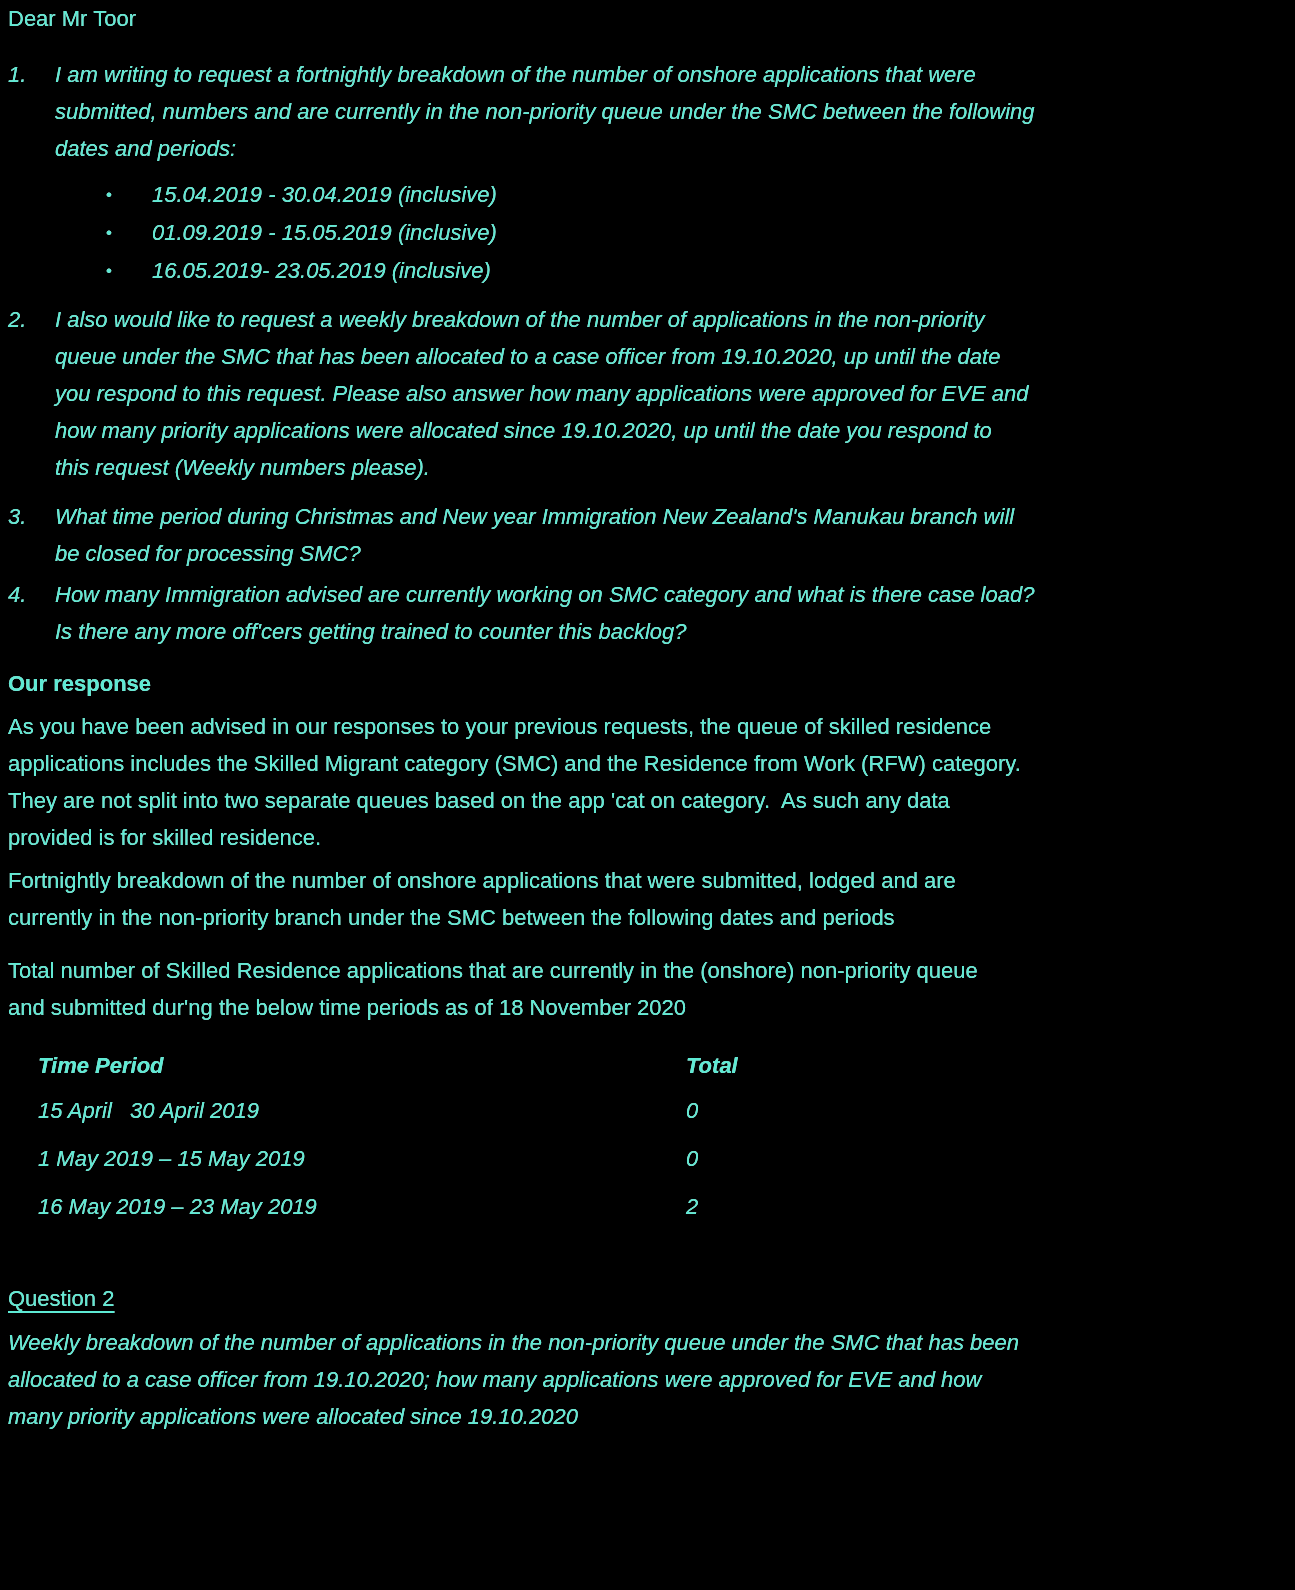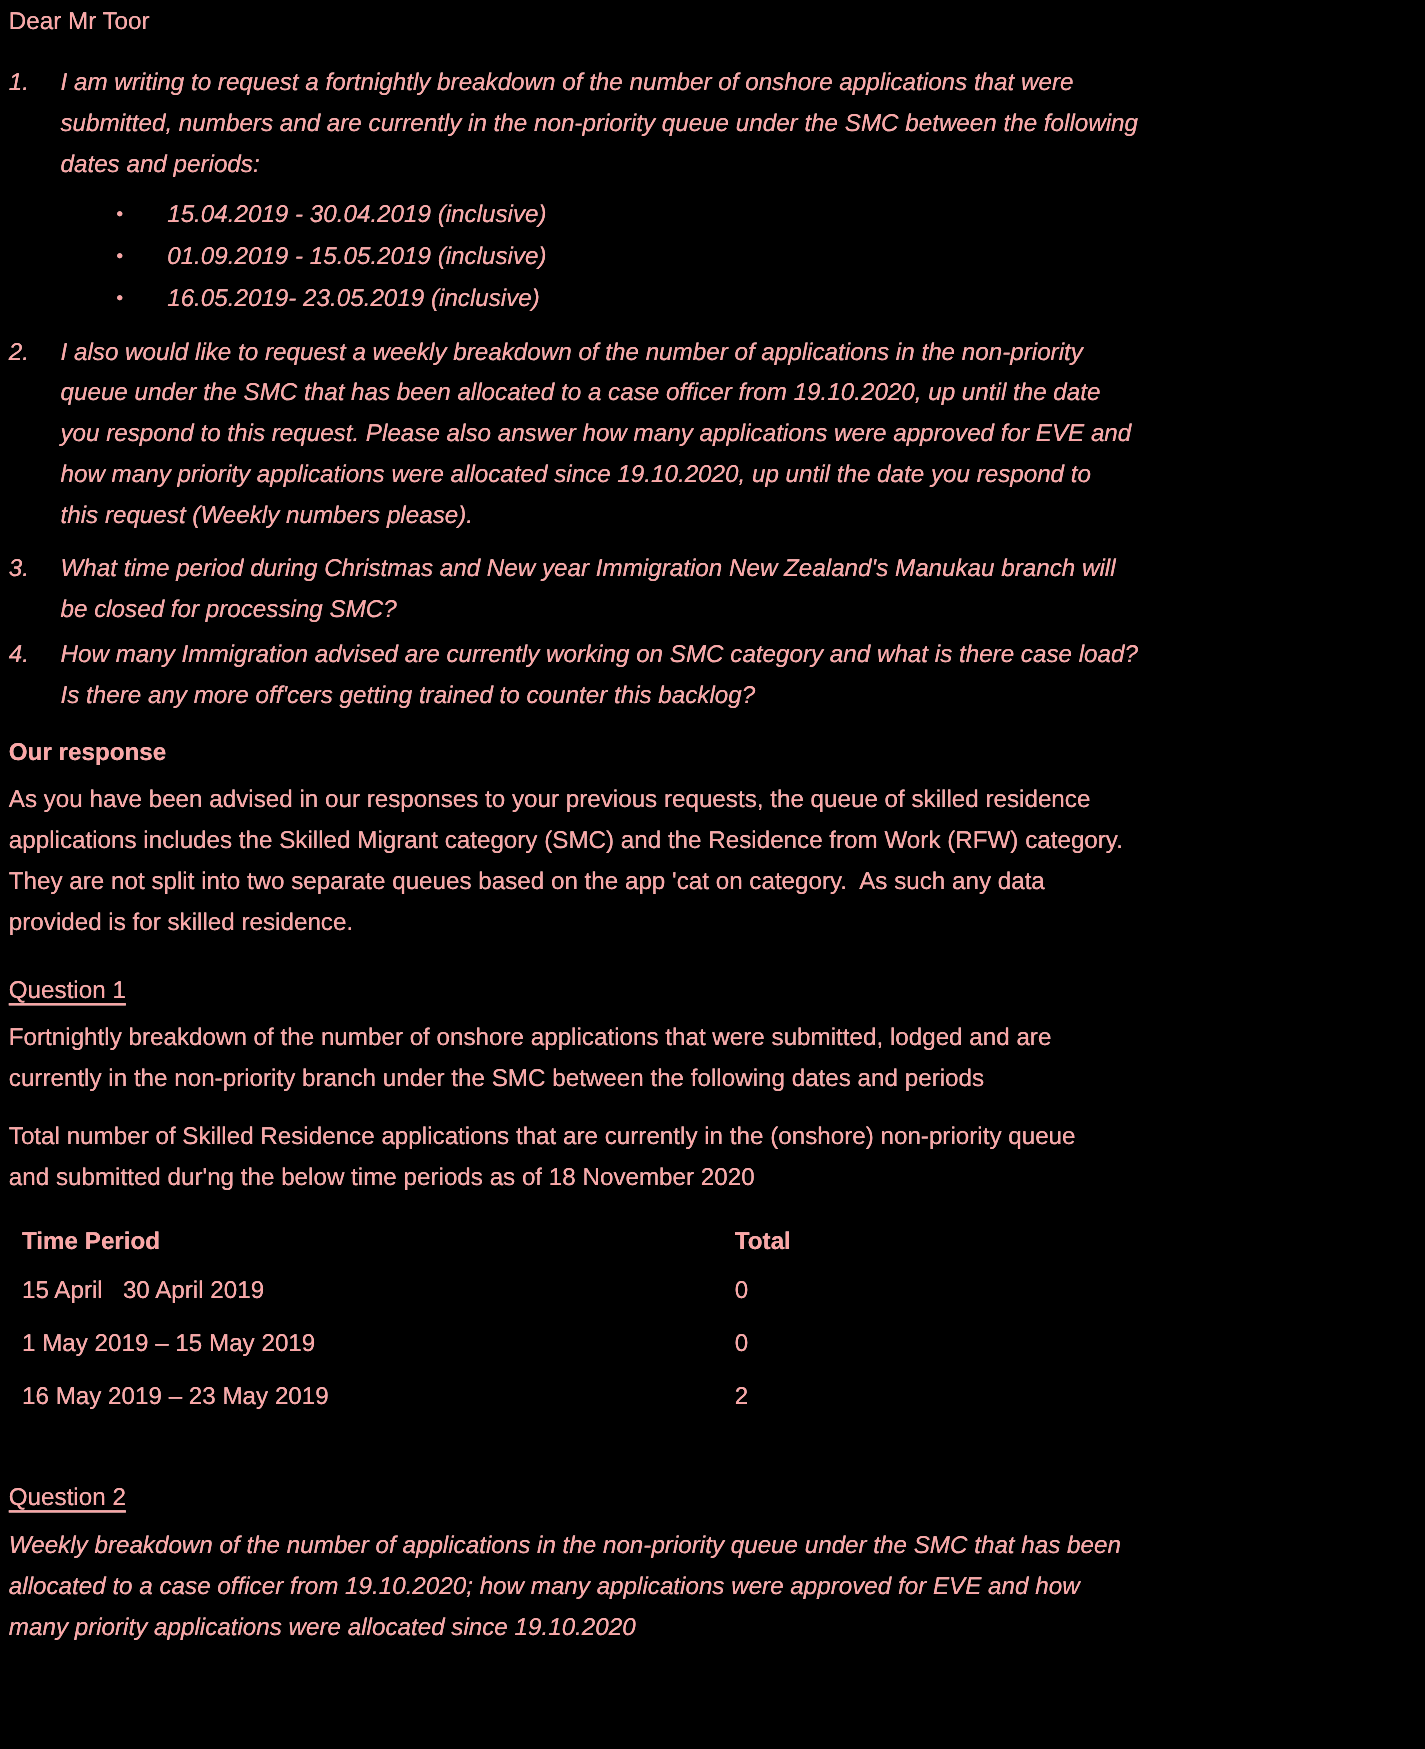--- a/index.html
+++ b/index.html
@@ -1,21 +1,21 @@
 <!DOCTYPE html>
 <html><head>
 <meta charset="utf-8">
 <style>
   html, body { margin: 0; padding: 0; background: #000; }
   .page {
     position: relative;
     width: 1295px;
     height: 1590px;
     background: #000000;
-    color: #fca5a5;
+    color: #5eead4;
     font-family: "Liberation Sans", "DejaVu Sans", sans-serif;
     font-size: 22px;
     box-sizing: border-box;
     padding-left: 8px;
     overflow: hidden;
     text-shadow: 0 0 0.6px rgba(255,255,255,0.85);
   }
   .line { line-height: 37px; white-space: pre; }
 
   .salutation { line-height: 37px; }
@@ -39,21 +39,21 @@
   .q-heading {
     line-height: 37px;
     text-decoration: underline;
     text-underline-offset: 5px;
     text-decoration-thickness: 2px;
   }
   .q1-heading { margin-top: 25px; }
   .q1-desc { margin-top: 6px; }
   .q1-intro { margin-top: 16px; }
 
-  .table { margin-top: 21px; margin-left: 12px; }
+  .table { margin-top: 21px; margin-left: 30px; font-style: italic; }
   .trow { display: flex; }
   .trow .c1 { width: 648px; flex: none; white-space: pre; }
   .thead { line-height: 37px; font-weight: 700; }
   .tbody { margin-top: 3px; }
   .tbody .trow { line-height: 48px; }
 
   .q2-heading { margin-top: 49px; }
   .q2-desc { margin-top: 7px; font-style: italic; }
 </style>
 </head>
@@ -117,23 +117,20 @@
 
   <div class="response-heading">Our response</div>
 
   <div class="response-body">
     <div class="line">As you have been advised in our responses to your previous requests, the queue of skilled residence</div>
     <div class="line">applications includes the Skilled Migrant category (SMC) and the Residence from Work (RFW) category.</div>
     <div class="line">They are not split into two separate queues based on the app 'cat on category.  As such any data</div>
     <div class="line">provided is for skilled residence.</div>
   </div>
 
-  <div class="q-heading q1-heading">
-    <span>Question 1</span>
-  </div>
 
   <div class="q1-desc">
     <div class="line">Fortnightly breakdown of the number of onshore applications that were submitted, lodged and are</div>
     <div class="line">currently in the non-priority branch under the SMC between the following dates and periods</div>
   </div>
 
   <div class="q1-intro">
     <div class="line">Total number of Skilled Residence applications that are currently in the (onshore) non-priority queue</div>
     <div class="line">and submitted dur'ng the below time periods as of 18 November 2020</div>
   </div>

